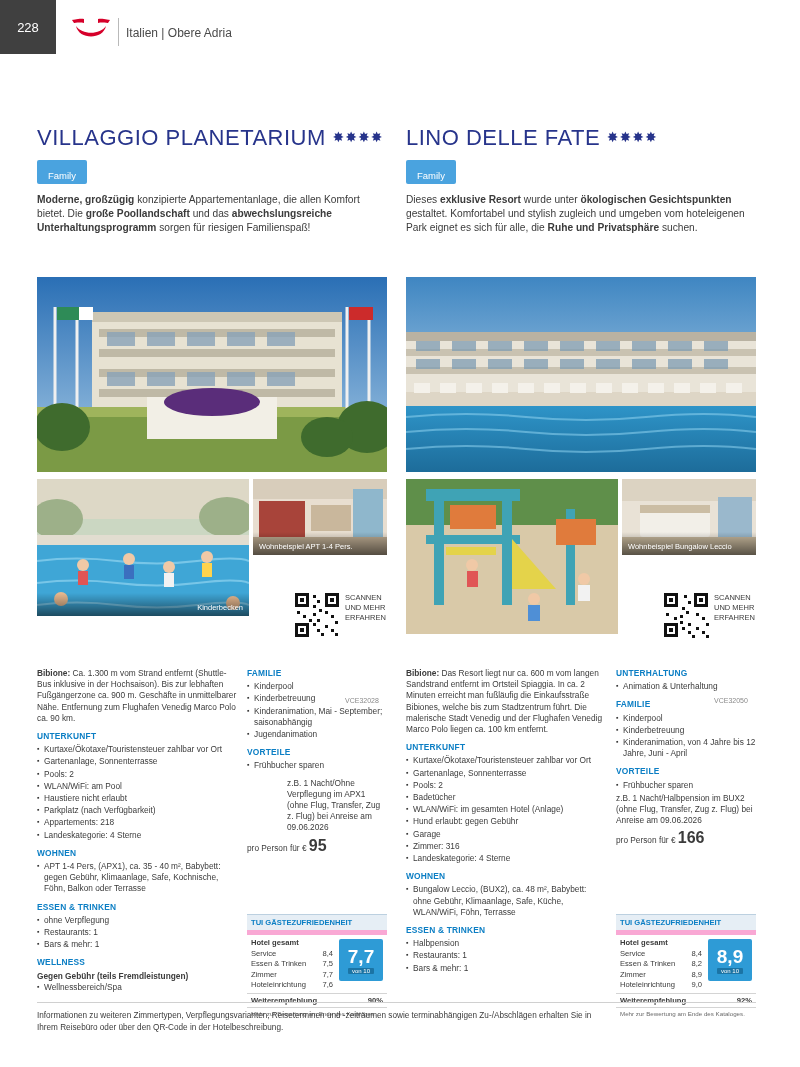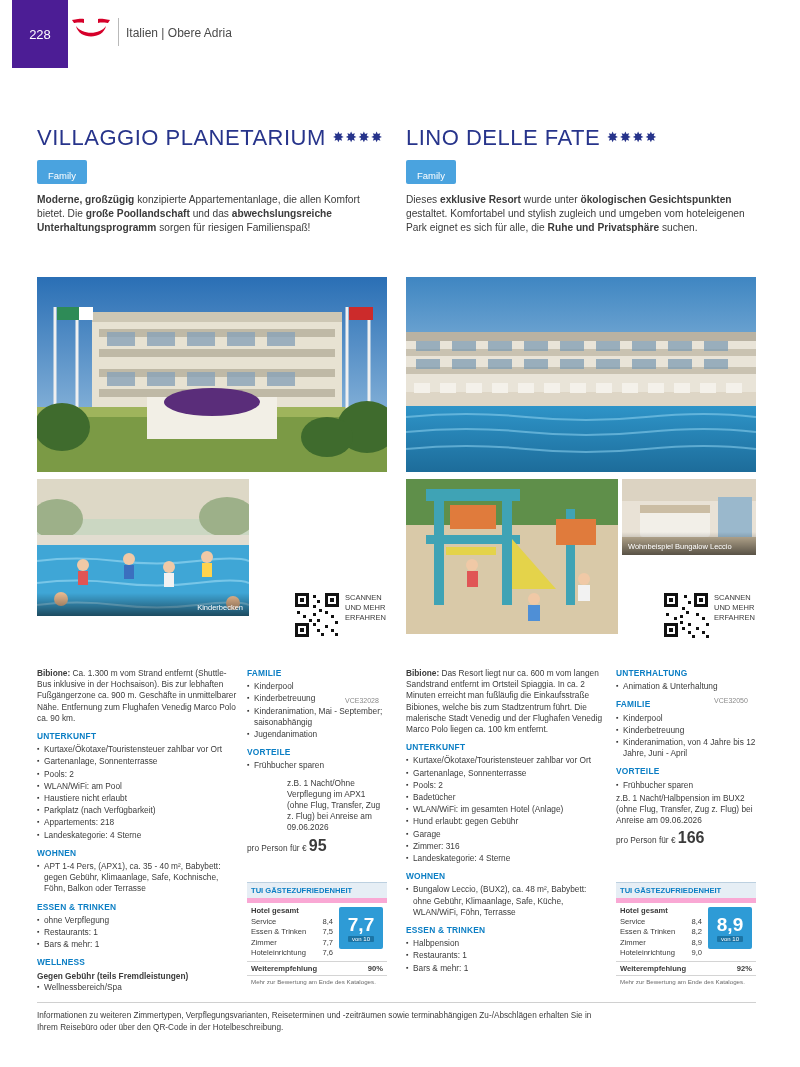--- a/index.html
+++ b/index.html
@@ -8,22 +8,22 @@
     width:800px; height:1067px;
     background:#ffffff;
     font-family:"Liberation Sans", sans-serif;
     color:#3b3b3b;
     position:relative;
     overflow:hidden;
   }
   
   .page-header { position:absolute; top:0; left:0; width:800px; height:62px; }
   .page-number-box {
-    position:absolute; left:12px; top:0; width:56px; height:68px;
-    background:#4c1d95; color:#ffffff; font-size:13px;
+    position:absolute; left:0; top:0; width:56px; height:54px;
+    background:#404040; color:#ffffff; font-size:13px;
     display:flex; align-items:center; justify-content:center;
   }
   .tui-logo { position:absolute; left:70px; top:16px; width:42px; height:30px; }
   .header-divider { position:absolute; left:118px; top:18px; width:1px; height:28px; background:#b9b9b9; }
   .header-breadcrumb { position:absolute; left:126px; top:26px; font-size:12px; color:#4a4a4a; }
 
   
   .col { position:absolute; top:125px; width:350px; }
   .col-left { left:37px; }
   .col-right { left:406px; }
@@ -71,21 +71,21 @@
   .info .lead b { font-weight:bold; }
   .sec-head { color:#0b7ec4; font-weight:bold; font-size:8.4px; margin:7px 0 2px 0; letter-spacing:0.2px; }
   .sec-head.first { margin-top:0; }
   ul.bullets { list-style:none; margin:0 0 2px 0; padding:0; }
   ul.bullets li { position:relative; padding-left:7px; margin:0 0 1px 0; }
   ul.bullets li:before { content:"\25AA"; position:absolute; left:0; top:-1px; font-size:7px; color:#3b3b3b; }
   .price-line { font-size:8.3px; margin-top:6px; line-height:11px; }
   .price-line .big { font-size:16px; font-weight:bold; color:#3b3b3b; }
 
   
-  .sat-box { position:absolute; width:140px; }
+  .sat-box { position:absolute; width:140px;margin-top:32px; }
   .sat-title { background:#e6eef5; color:#0b7ec4; font-weight:bold; font-size:7.6px; padding:3px 4px; border-top:1px solid #bcd0e0; }
   .sat-body { border-top:5px solid #f9a8d4; padding:3px 4px 2px 4px; position:relative; font-size:7.6px; }
   .sat-row { display:flex; justify-content:space-between; width:82px; line-height:10.5px; }
   .sat-row.head { font-weight:bold; }
   .score-badge {
     position:absolute; right:4px; top:4px; width:44px; height:42px;
     background:#2e9bd6; color:#ffffff; display:flex; flex-direction:column;
     align-items:center; justify-content:center; border-radius:2px;
   }
   .score-badge .num { font-size:19px; font-weight:bold; line-height:19px; }
@@ -283,20 +283,31 @@
         <circle cx="170" cy="78" r="6" fill="#f0c9a6"></circle>
           <rect x="165" y="84" width="10" height="14" fill="#ffd34d"></rect>
         <circle cx="24" cy="120" r="7" fill="#e8b98f"></circle>
         <circle cx="196" cy="124" r="7" fill="#e8b98f"></circle>
       </g>
       </svg><div></div>
     
     <div class="caption-strip">Kinderbecken</div>
   </div>
 
+  <div class="img-sub" style="left:216px; top:0; width:134px; height:76px;">
+    <svg width="134" height="76" viewBox="0 0 134 76">
+      <rect width="134" height="76" fill="#e8ded0"></rect>
+      <rect x="0" y="0" width="134" height="20" fill="#d8cdbb"></rect>
+      <rect x="6" y="22" width="46" height="36" fill="#a8443a"></rect>
+      <rect x="58" y="26" width="40" height="26" fill="#c9b79c"></rect>
+      <rect x="100" y="10" width="30" height="48" fill="#8fb7cc"></rect>
+      <rect x="0" y="58" width="134" height="18" fill="#b9a88f"></rect>
+    </svg>
+    <div class="caption-strip caption-left-al">Wohnbeispiel APT 1-4 Pers.</div>
+  </div>
 
   <div class="qr-box" style="left:250px; top:78px;">
     <div class="qr-img">
       <svg width="48" height="48" viewBox="0 0 48 48">
         <rect width="48" height="48" fill="#fff"></rect>
         <g fill="#111">
           <rect x="2" y="2" width="14" height="14"></rect>
             <rect x="32" y="2" width="14" height="14"></rect>
           <rect x="2" y="32" width="14" height="14"></rect>
         </g>

